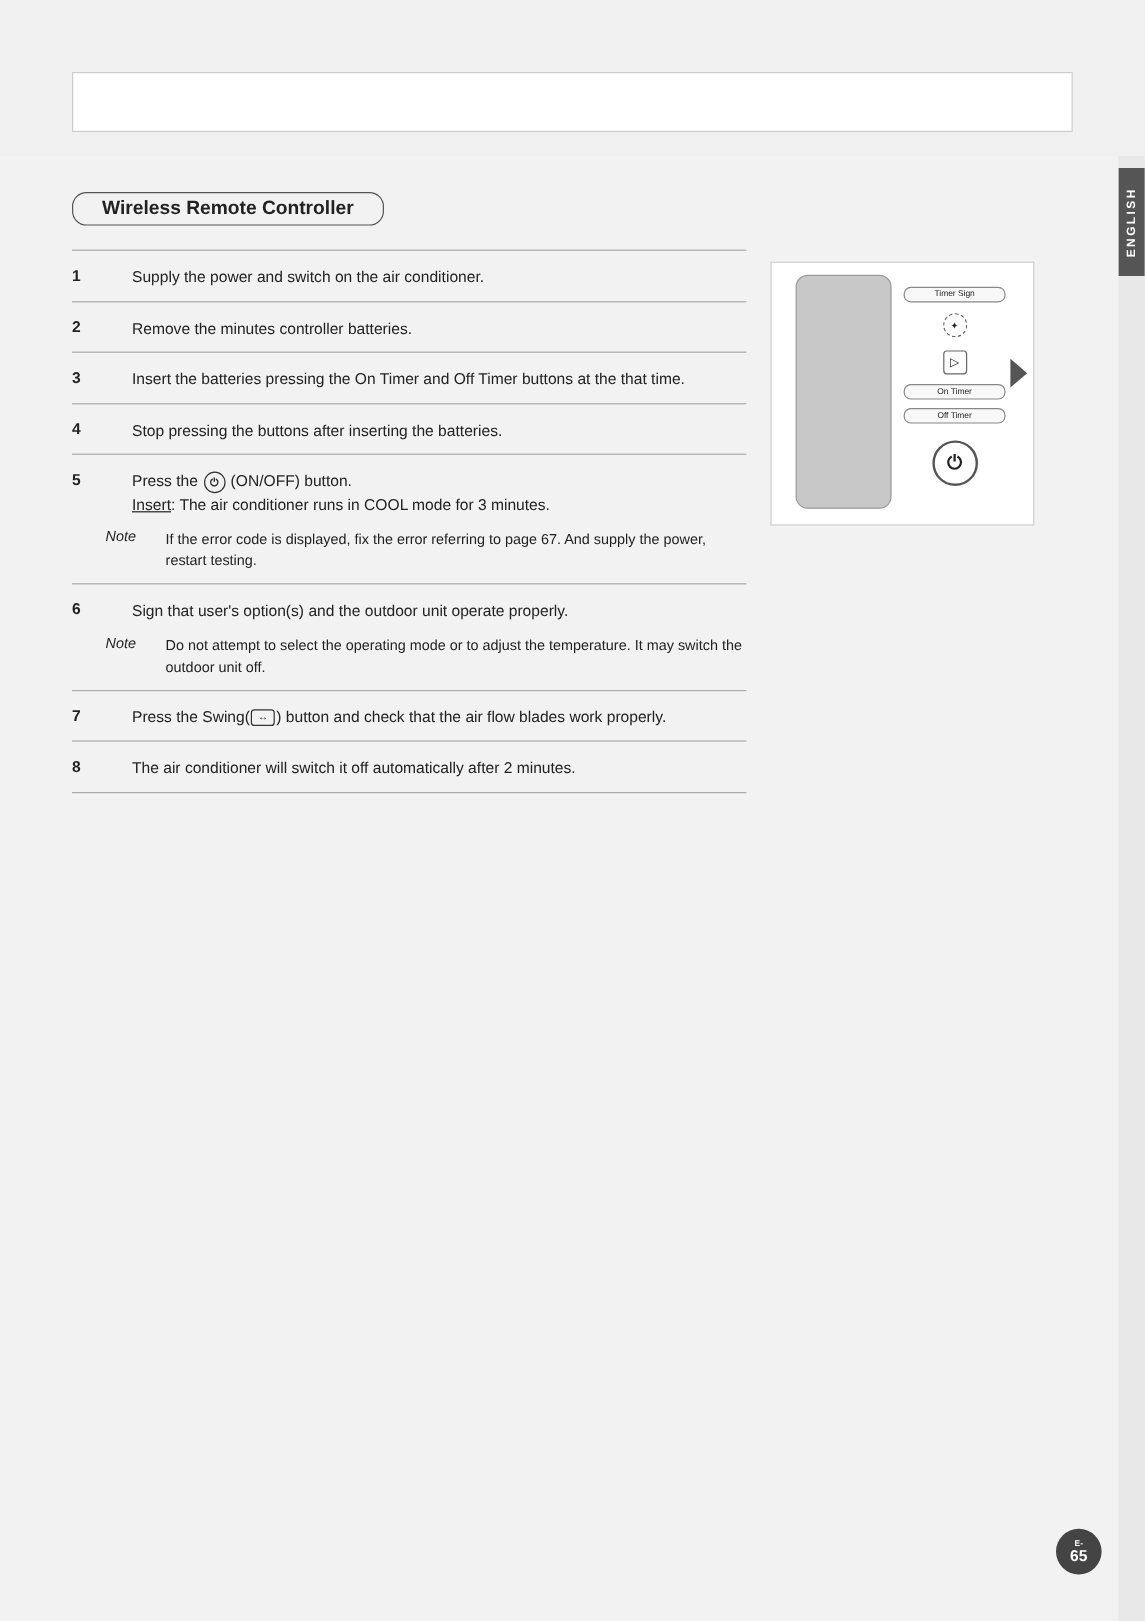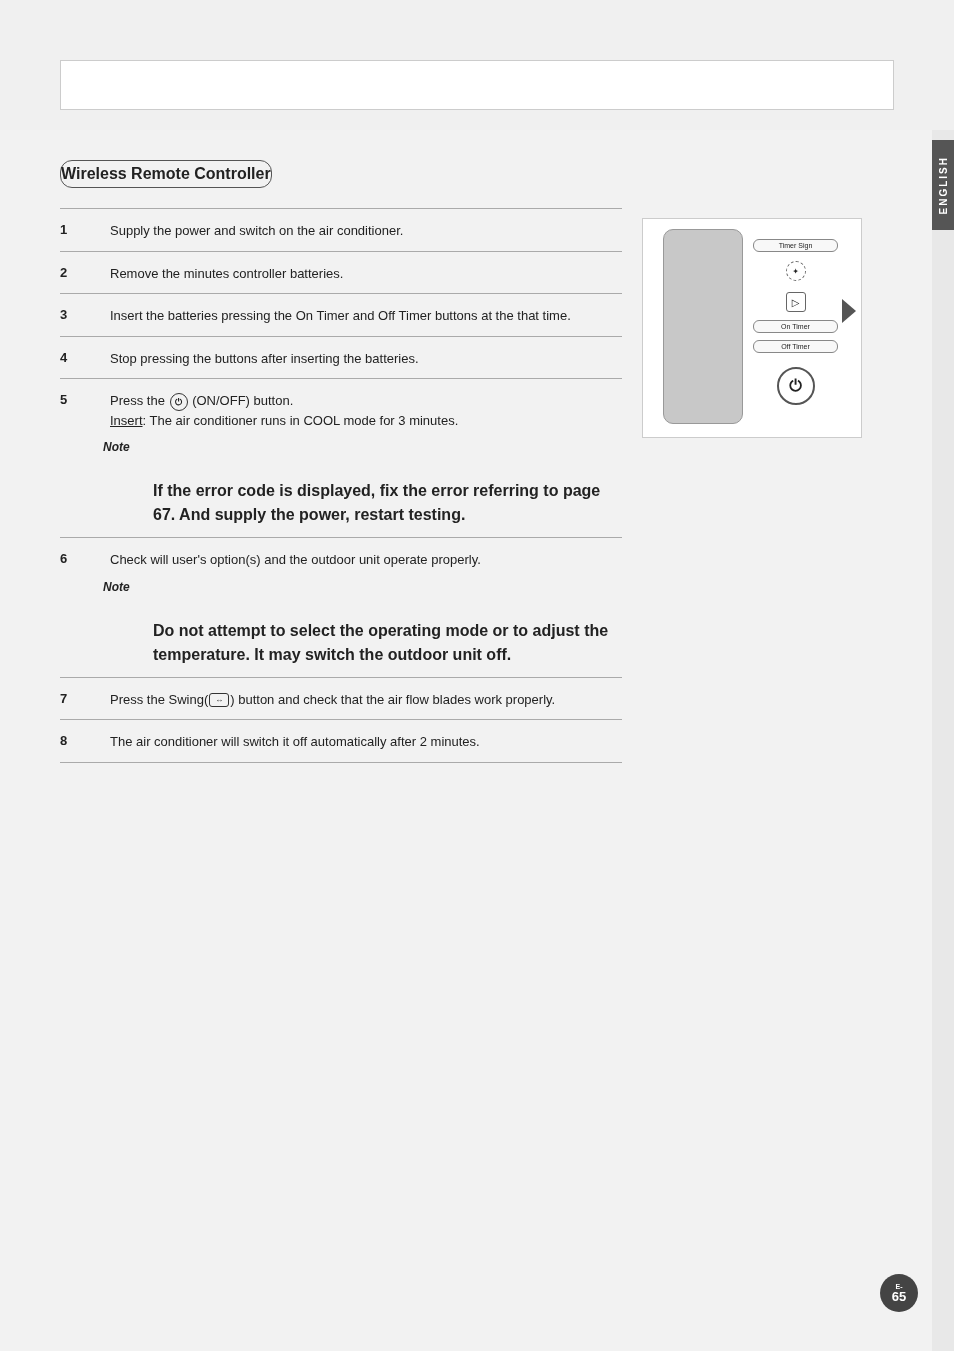--- a/index.html
+++ b/index.html
@@ -65,21 +65,21 @@
       bottom: 0;
       background: #f2f2f2;
       padding: 30px 60px 40px 60px;
     }
 
     
     .section-title {
       display: inline-block;
       border: 1.5px solid #555;
       border-radius: 12px;
-      padding: 4px 0;
+      padding: 4px 24px;
       font-size: 16px;
       font-weight: bold;
       margin-bottom: 20px;
       background: #f2f2f2;
     }
 
     
     .content-columns {
       display: flex;
       gap: 20px;
@@ -133,31 +133,29 @@
       display: flex;
       gap: 14px;
       margin-top: 10px;
       margin-left: 28px;
       align-items: flex-start;
     }
 
     .note-label {
       font-style: italic;
       font-size: 12px;
-      font-weight: bold;
+      font-weight: normal;
       min-width: 36px;
       white-space: nowrap;
-      margin-left: 15px;
     }
 
     .note-text {
-      font-size: 16px;
-      font-weight: bold;
+      font-size: 12px;
+      font-weight: normal;
       line-height: 1.5;
-      margin-top: 39px;
     }
 
     
     .inline-icon {
       display: inline-block;
       border: 1.5px solid #333;
       border-radius: 50%;
       width: 18px;
       height: 18px;
       text-align: center;
@@ -298,21 +296,21 @@
         </div>
         <div class="note-block">
           <span class="note-label"><em>Note</em></span>
           <span class="note-text">If the error code is displayed, fix the error referring to page 67. And supply the power, restart testing.</span>
         </div>
       </div>
 
       <div class="step">
         <div class="step-row">
           <span class="step-num">6</span>
-          <span class="step-text">Check will user's option(s) and the outdoor unit operate properly.</span>
+          <span class="step-text">Sign that user's option(s) and the outdoor unit operate properly.</span>
         </div>
         <div class="note-block">
           <span class="note-label"><em>Note</em></span>
           <span class="note-text">Do not attempt to select the operating mode or to adjust the temperature. It may switch the outdoor unit off.</span>
         </div>
       </div>
 
       <div class="step">
         <div class="step-row">
           <span class="step-num">7</span>

